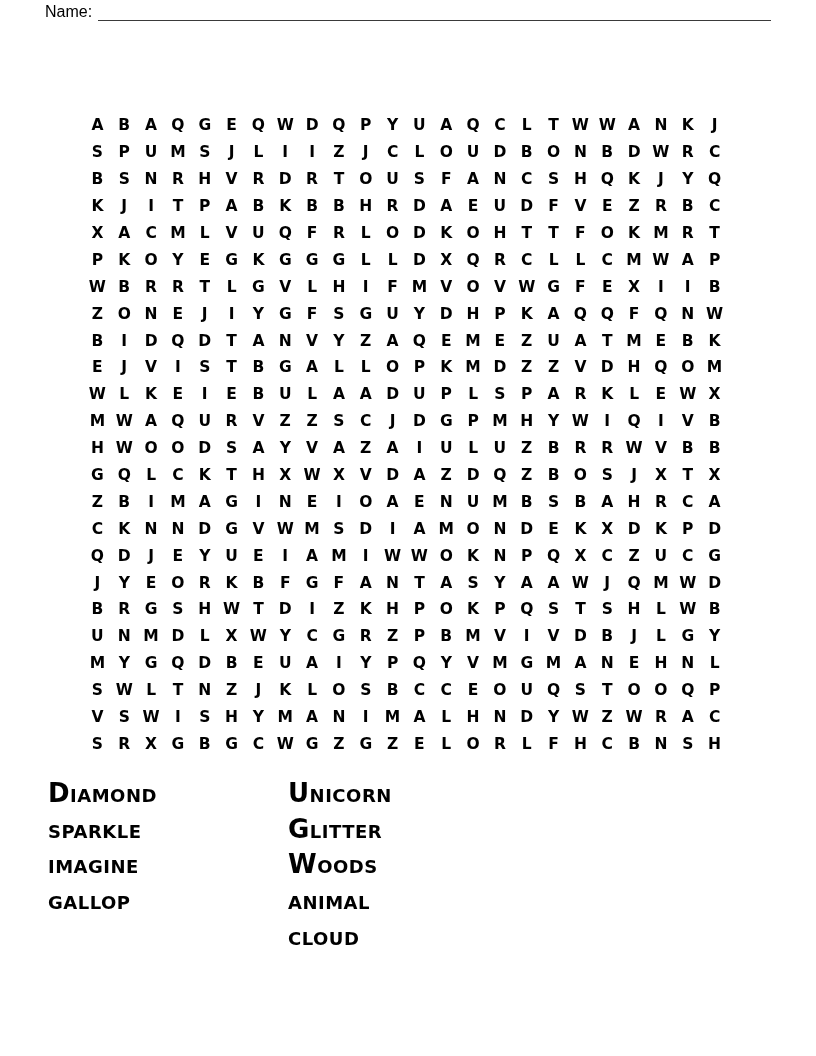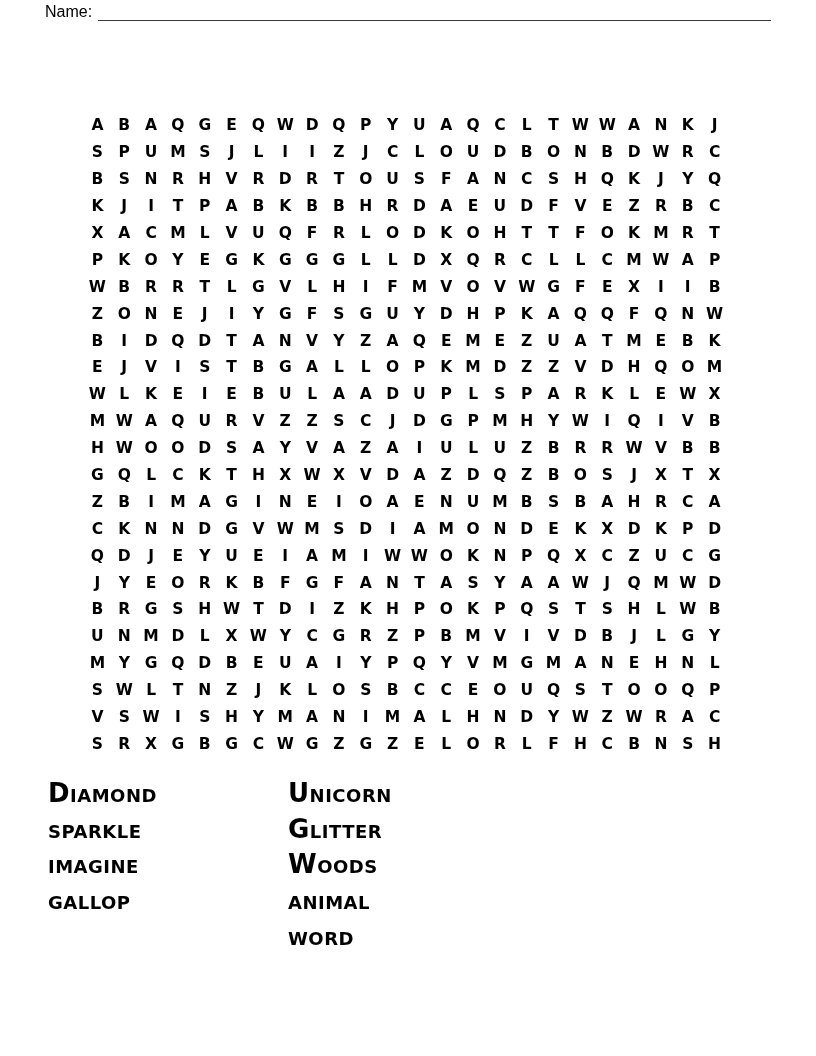--- a/index.html
+++ b/index.html
@@ -684,17 +684,17 @@
         <div class="word">Diamond</div>
         <div class="word">sparkle</div>
         <div class="word">imagine</div>
         <div class="word">gallop</div>
       </div>
     <div class="word-col">
         <div class="word">Unicorn</div>
         <div class="word">Glitter</div>
         <div class="word">Woods</div>
         <div class="word">animal</div>
-        <div class="word">word</div>
+        <div class="word">cloud</div>
       </div>
   </div>
 
 </div>
 
 </body></html>

